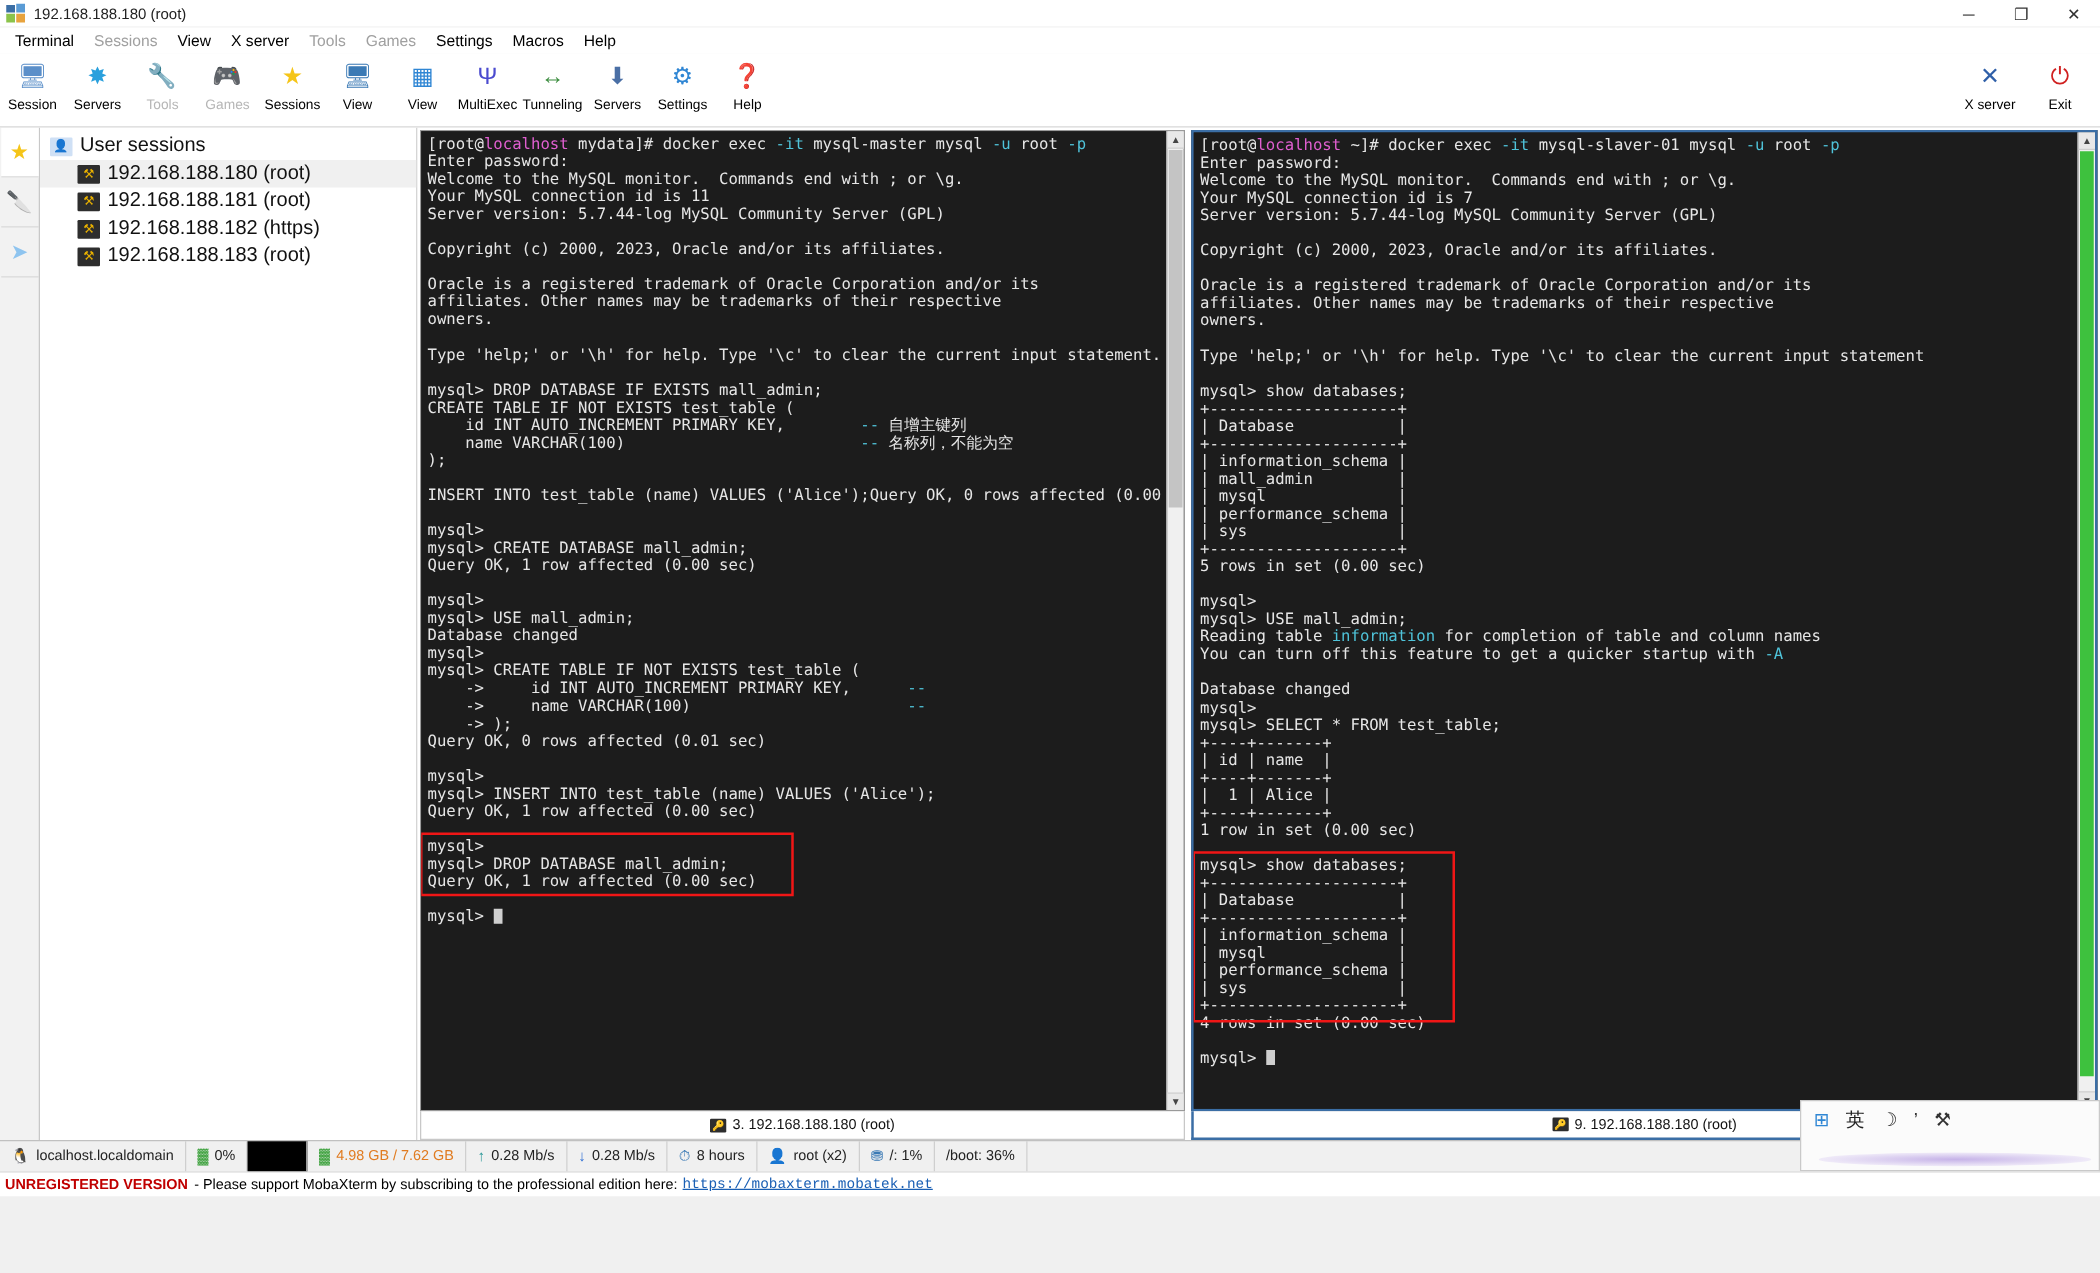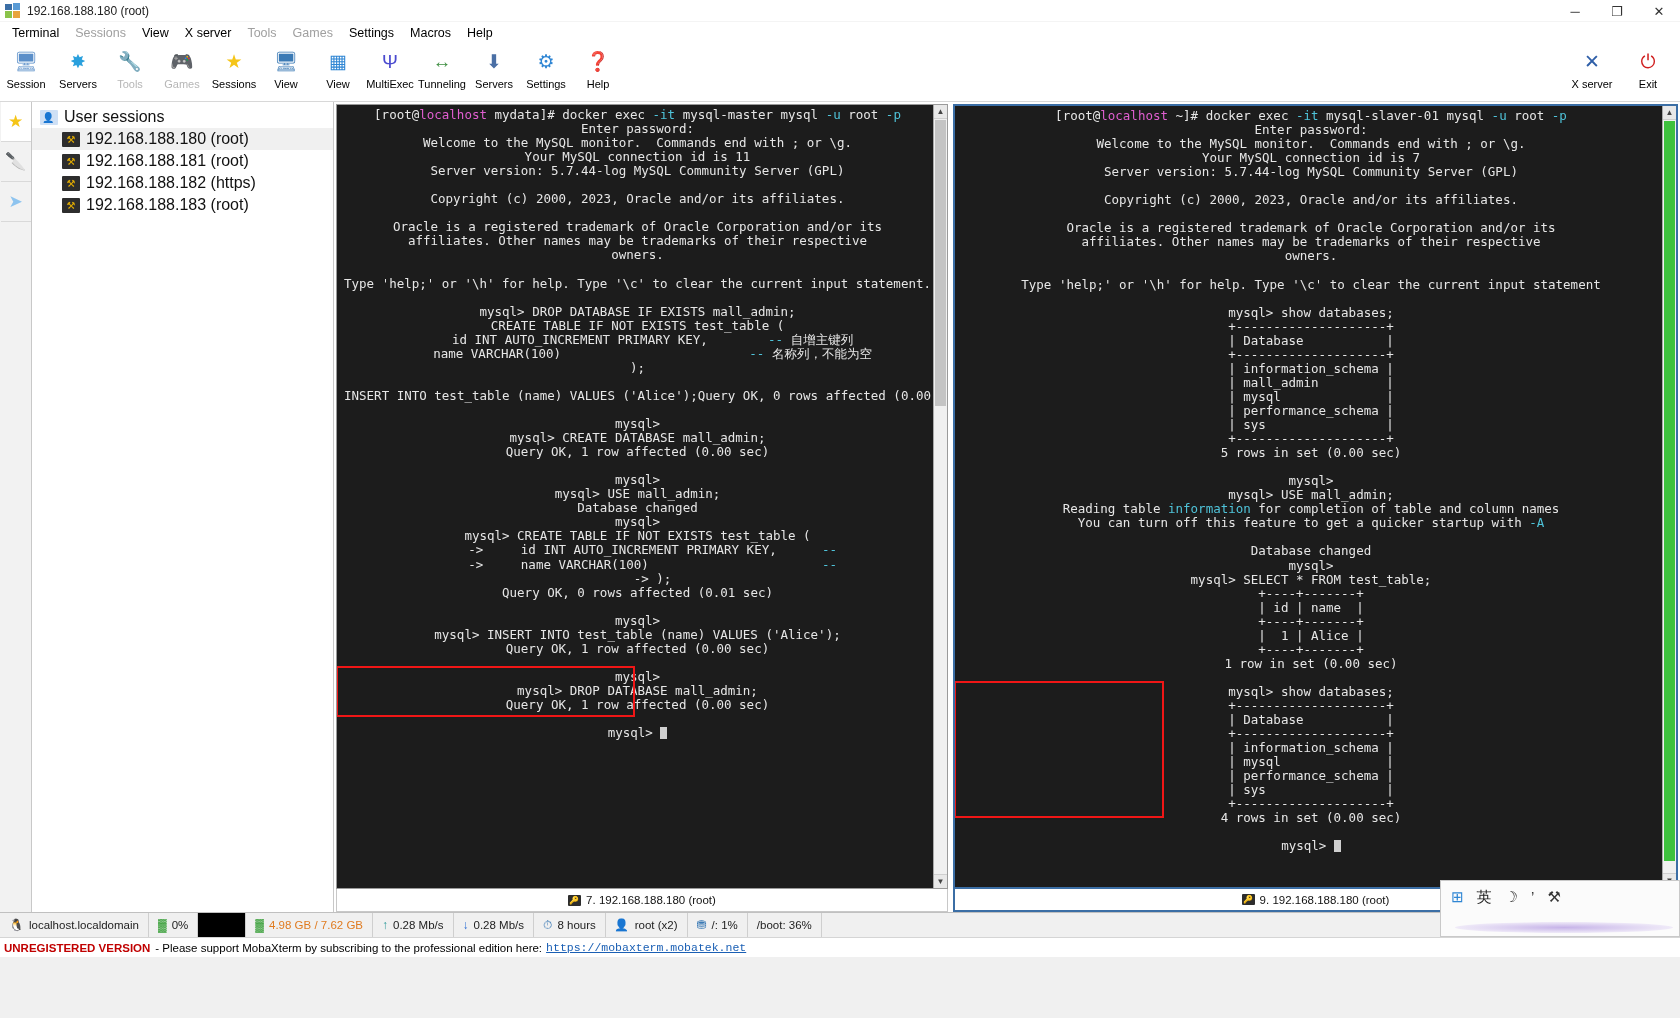--- a/index.html
+++ b/index.html
@@ -76,21 +76,21 @@
   .tnode { display:flex; align-items:center; height:22px; padding-left:8px; }
   .tnode.child { padding-left:30px; }
   .tnode.sel { background:#f0f0f0; }
   .tnode .tico { width:18px; height:15px; margin-right:6px; display:flex; align-items:center; justify-content:center;
                  font-size:11px; flex:none; }
   .tnode .tico.key { background:#2d2d2d; color:#e8b000; border-radius:1px; font-size:10px; }
   .tnode .tico.usr { background:#cfe0f5; color:#24507f; border-radius:1px; font-size:10px; }
   .tnode .tlbl { font-size:16px; color:#111; }
 
   
-  #termarea { flex:1; display:flex; flex-direction:column; background:#ffffff;text-align:center; }
+  #termarea { flex:1; display:flex; flex-direction:column; background:#ffffff; }
   #termrow { flex:1; display:flex; padding: 2px 2px 0 2px; gap:5px; min-height:0; }
 
   .pane { display:flex; flex-direction:column; min-width:0; }
   .pane.left  { width: 612px; }
   .pane.right { flex:1; }
   .pane-inner { flex:1; display:flex; min-height:0; border:1px solid #9a9a9a; background:#1c1c1c; }
   .pane.right .pane-inner { border:2px solid #3b6ea5; }
   .termtext {
     flex:1; min-width:0; overflow:hidden;
     background:#1c1c1c; color:#e6e6e6;
@@ -283,21 +283,21 @@
         <div class="pane-inner">
           <div class="termtext" id="term-left"><div class="row">[root@<span class="mag">localhost</span> mydata]# docker exec <span class="cyan">-it</span> mysql-master mysql <span class="cyan">-u</span> root <span class="cyan">-p</span></div><div class="row">Enter password:</div><div class="row">Welcome to the MySQL monitor.  Commands end with ; or \g.</div><div class="row">Your MySQL connection id is 11</div><div class="row">Server version: 5.7.44-log MySQL Community Server (GPL)</div><div class="row">&nbsp;</div><div class="row">Copyright (c) 2000, 2023, Oracle and/or its affiliates.</div><div class="row">&nbsp;</div><div class="row">Oracle is a registered trademark of Oracle Corporation and/or its</div><div class="row">affiliates. Other names may be trademarks of their respective</div><div class="row">owners.</div><div class="row">&nbsp;</div><div class="row">Type 'help;' or '\h' for help. Type '\c' to clear the current input statement.</div><div class="row">&nbsp;</div><div class="row">mysql&gt; DROP DATABASE IF EXISTS mall_admin;</div><div class="row">CREATE TABLE IF NOT EXISTS test_table (</div><div class="row">    id INT AUTO_INCREMENT PRIMARY KEY,        <span class="cyan">--</span> 自增主键列</div><div class="row">    name VARCHAR(100)                         <span class="cyan">--</span> 名称列，不能为空</div><div class="row">);</div><div class="row">&nbsp;</div><div class="row">INSERT INTO test_table (name) VALUES ('Alice');Query OK, 0 rows affected (0.00</div><div class="row">&nbsp;</div><div class="row">mysql&gt;</div><div class="row">mysql&gt; CREATE DATABASE mall_admin;</div><div class="row">Query OK, 1 row affected (0.00 sec)</div><div class="row">&nbsp;</div><div class="row">mysql&gt;</div><div class="row">mysql&gt; USE mall_admin;</div><div class="row">Database changed</div><div class="row">mysql&gt;</div><div class="row">mysql&gt; CREATE TABLE IF NOT EXISTS test_table (</div><div class="row">    -&gt;     id INT AUTO_INCREMENT PRIMARY KEY,      <span class="cyan">--</span></div><div class="row">    -&gt;     name VARCHAR(100)                       <span class="cyan">--</span></div><div class="row">    -&gt; );</div><div class="row">Query OK, 0 rows affected (0.01 sec)</div><div class="row">&nbsp;</div><div class="row">mysql&gt;</div><div class="row">mysql&gt; INSERT INTO test_table (name) VALUES ('Alice');</div><div class="row">Query OK, 1 row affected (0.00 sec)</div><div class="row">&nbsp;</div><div class="row">mysql&gt;</div><div class="row">mysql&gt; DROP DATABASE mall_admin;</div><div class="row">Query OK, 1 row affected (0.00 sec)</div><div class="row">&nbsp;</div><div class="row">mysql&gt; <span class="cursorblk"></span></div><div class="redbox" style="left: -1px; top: 561px; width: 299px; height: 51px;"></div></div>
           <div class="vsb">
             <div class="arw">▲</div>
             <div class="thumb" style="top:15px;height:286px;"></div>
             <div class="arw bot">▼</div>
           </div>
         </div>
         <div class="pane-foot">
           <span class="fico">🔑</span>
-          <span>7. 192.168.188.180 (root)</span>
+          <span>3. 192.168.188.180 (root)</span>
         </div>
       </div>
 
       <div class="pane right">
         <div class="pane-inner">
           <div class="termtext" id="term-right"><div class="row">[root@<span class="mag">localhost</span> ~]# docker exec <span class="cyan">-it</span> mysql-slaver-01 mysql <span class="cyan">-u</span> root <span class="cyan">-p</span></div><div class="row">Enter password:</div><div class="row">Welcome to the MySQL monitor.  Commands end with ; or \g.</div><div class="row">Your MySQL connection id is 7</div><div class="row">Server version: 5.7.44-log MySQL Community Server (GPL)</div><div class="row">&nbsp;</div><div class="row">Copyright (c) 2000, 2023, Oracle and/or its affiliates.</div><div class="row">&nbsp;</div><div class="row">Oracle is a registered trademark of Oracle Corporation and/or its</div><div class="row">affiliates. Other names may be trademarks of their respective</div><div class="row">owners.</div><div class="row">&nbsp;</div><div class="row">Type 'help;' or '\h' for help. Type '\c' to clear the current input statement</div><div class="row">&nbsp;</div><div class="row">mysql&gt; show databases;</div><div class="row">+--------------------+</div><div class="row">| Database           |</div><div class="row">+--------------------+</div><div class="row">| information_schema |</div><div class="row">| mall_admin         |</div><div class="row">| mysql              |</div><div class="row">| performance_schema |</div><div class="row">| sys                |</div><div class="row">+--------------------+</div><div class="row">5 rows in set (0.00 sec)</div><div class="row">&nbsp;</div><div class="row">mysql&gt;</div><div class="row">mysql&gt; USE mall_admin;</div><div class="row">Reading table <span class="cyan">information</span> for completion of table and column names</div><div class="row">You can turn off this feature to get a quicker startup with <span class="cyan">-A</span></div><div class="row">&nbsp;</div><div class="row">Database changed</div><div class="row">mysql&gt;</div><div class="row">mysql&gt; SELECT * FROM test_table;</div><div class="row">+----+-------+</div><div class="row">| id | name  |</div><div class="row">+----+-------+</div><div class="row">|  1 | Alice |</div><div class="row">+----+-------+</div><div class="row">1 row in set (0.00 sec)</div><div class="row">&nbsp;</div><div class="row">mysql&gt; show databases;</div><div class="row">+--------------------+</div><div class="row">| Database           |</div><div class="row">+--------------------+</div><div class="row">| information_schema |</div><div class="row">| mysql              |</div><div class="row">| performance_schema |</div><div class="row">| sys                |</div><div class="row">+--------------------+</div><div class="row">4 rows in set (0.00 sec)</div><div class="row">&nbsp;</div><div class="row">mysql&gt; <span class="cursorblk"></span></div><div class="redbox" style="left: -1px; top: 575px; width: 210px; height: 137px;"></div></div>
           <div class="vsb green">
             <div class="arw">▲</div>
             <div class="thumb" style="top:15px;height:740px;"></div>
             <div class="arw bot">▼</div>

